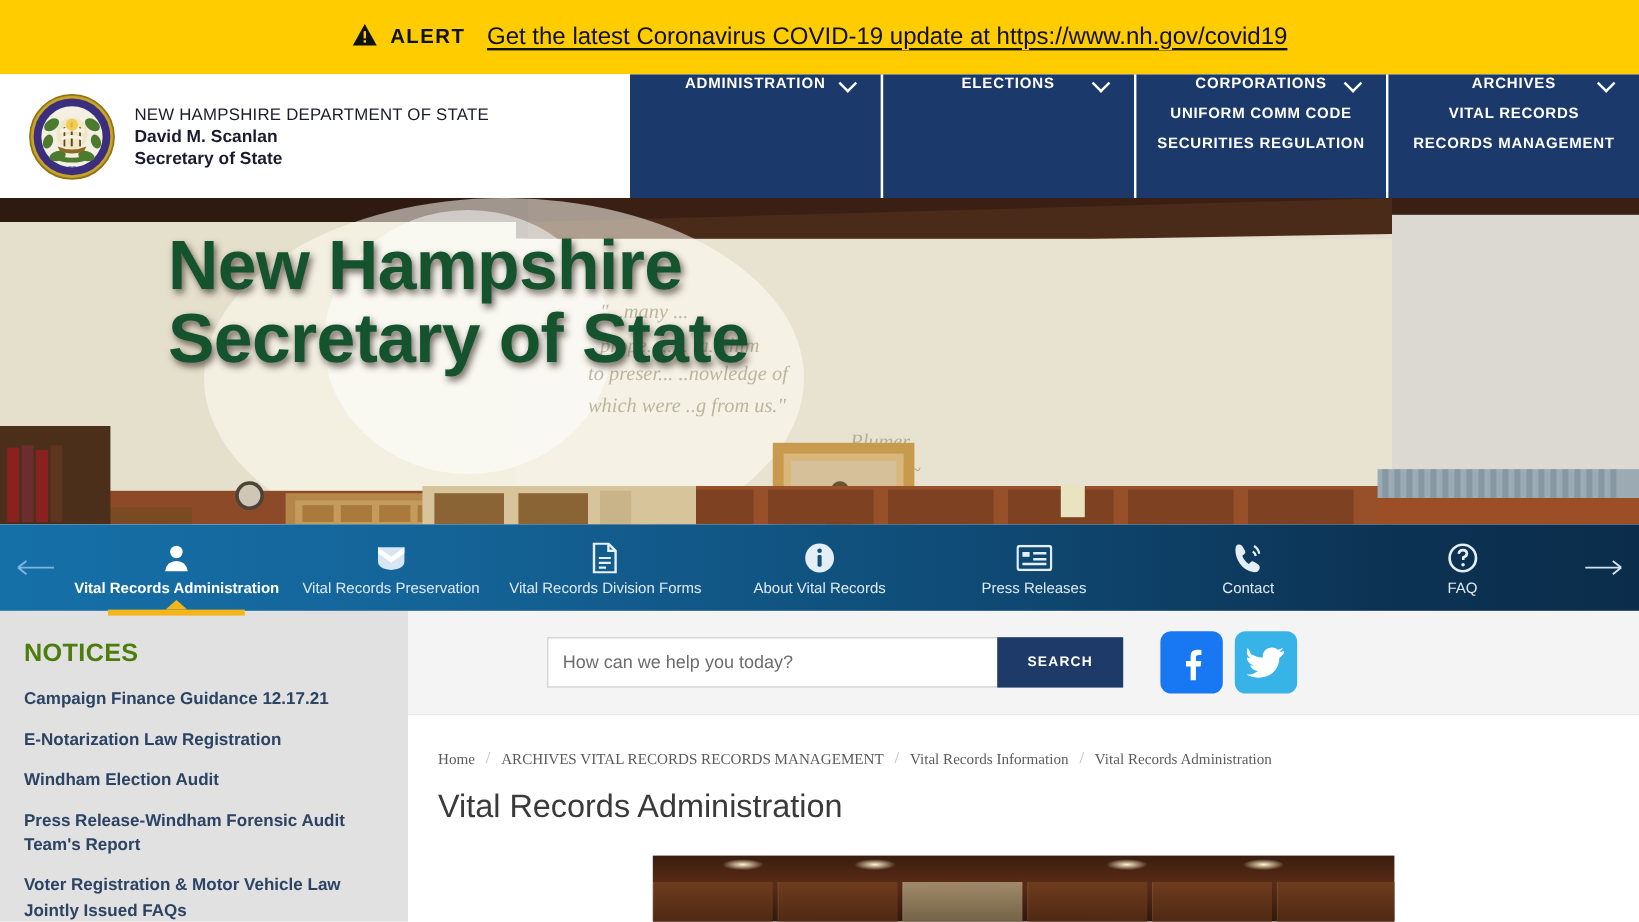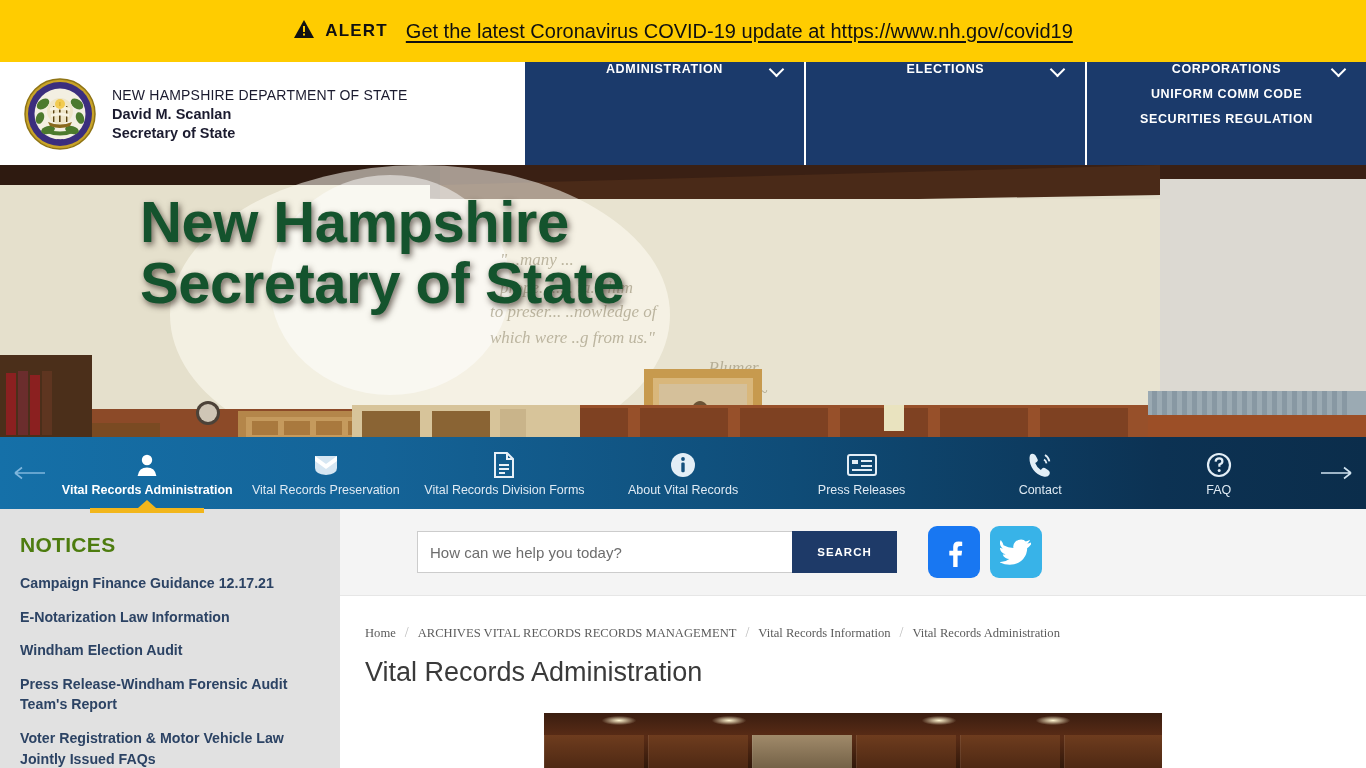--- a/index.html
+++ b/index.html
@@ -139,21 +139,21 @@
     display:block;
     font-size:14.2px; font-weight:bold; color:#2c4364;
     line-height:1.45; margin-bottom:13px; text-decoration:none;
     max-width:300px;
   }
 
   .content { flex:1; background:#ffffff; display:flex; flex-direction:column; }
   .searchband {
     height:94px; background:#F4F4F4;
     display:flex; align-items:center;
-    padding-left:77px; gap:0;
+    padding-left:116px; gap:0;
     border-bottom:1px solid #e6e6e6;
   }
   .searchwrap { display:flex; }
   .search-input {
     width:375px; height:42px;
     border:1px solid #cccccc; border-right:none;
     background:#fff; padding:0 12px;
     font-size:15px; color:#555; font-family:"Liberation Sans", sans-serif;
   }
   .search-input::placeholder { color:#6d6d6d; }
@@ -266,20 +266,28 @@
       </div>
     </div>
     <div class="navcol">
       <div class="navtop">
         <span class="lbl">CORPORATIONS</span>
         <span class="chev"></span>
       </div>
       <a class="navsub" href="#" style="text-decoration:none">UNIFORM COMM CODE</a>
       <a class="navsub" href="#" style="text-decoration:none">SECURITIES REGULATION</a>
     </div>
+    <div class="navcol">
+      <div class="navtop">
+        <span class="lbl">ARCHIVES</span>
+        <span class="chev"></span>
+      </div>
+      <a class="navsub" href="#" style="text-decoration:none">VITAL RECORDS</a>
+      <a class="navsub" href="#" style="text-decoration:none">RECORDS MANAGEMENT</a>
+    </div>
   </nav>
 </div>
 
 <div class="hero">
   <svg class="hero-room" viewBox="0 0 1366 272" preserveAspectRatio="none">
     <rect x="0" y="0" width="1366" height="272" fill="#E3DECB"></rect>
     <rect x="0" y="0" width="1366" height="26" fill="#3A2014"></rect>
     <polygon points="0,0 440,0 440,34 0,22" fill="#2E1A10"></polygon>
     <polygon points="440,20 1160,0 1160,30 440,42" fill="#4A2A18"></polygon>
     <rect x="0" y="20" width="430" height="252" fill="#E5E0CC"></rect>
@@ -478,21 +486,21 @@
       <path d="M1 7 H31 M31 7 L24 1.5 M31 7 L24 12.5" stroke="#cfe2ef" stroke-width="1.6" fill="none"></path>
     </svg>
   </div>
 </div>
 
 <div class="page">
 
   <aside class="sidebar">
     <div class="notices-h">NOTICES</div>
     <a class="notice" href="#">Campaign Finance Guidance 12.17.21</a>
-    <a class="notice" href="#">E-Notarization Law Information</a>
+    <a class="notice" href="#">E-Notarization Law Registration</a>
     <a class="notice" href="#">Windham Election Audit</a>
     <a class="notice" href="#">Press Release-Windham Forensic Audit Team's Report</a>
     <a class="notice" href="#">Voter Registration &amp; Motor Vehicle Law Jointly Issued FAQs</a>
   </aside>
 
   <main class="content">
 
     <div class="searchband">
       <div class="searchwrap">
         <input class="search-input" type="text" placeholder="How can we help you today?" style="">

